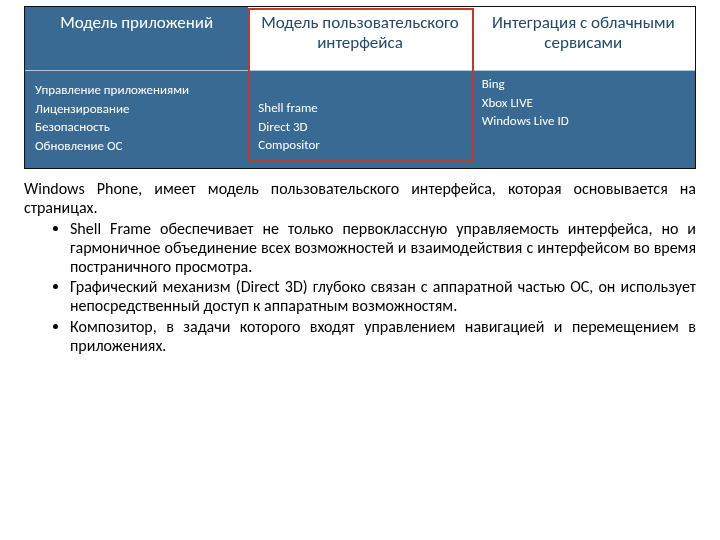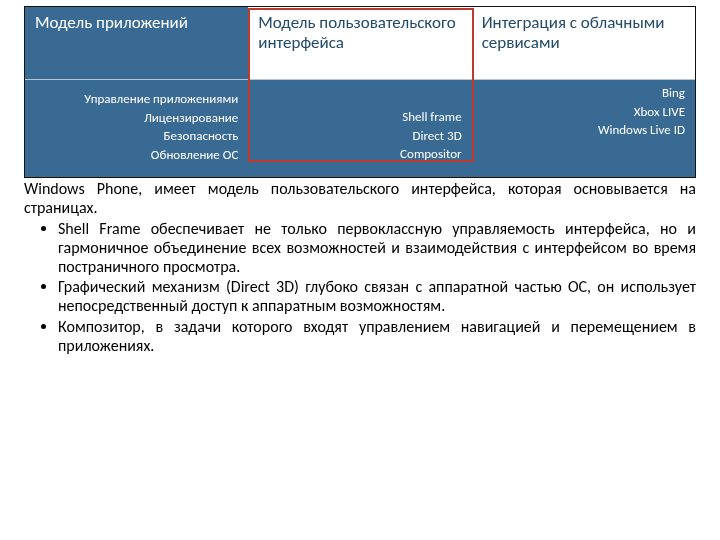--- a/index.html
+++ b/index.html
@@ -38,32 +38,32 @@
     line-height: 1.2;
   }
   .col1 { width: 224px; }
   .col2 { width: 224px; }
   .col3 { width: 224px; }
   .hdr .cell {
     background: #fff;
     color: #214a6b;
     font-size: 17px;
     line-height: 1.2;
-    padding: 6px 10px 25px 10px;
+    padding: 6px 10px 16px 10px;
     border-bottom: 1px solid #b8c4cf;
+    text-align: center;
   }
   .hdr .col1 {
     background: #396a93;
     color: #fff;
   }
   .body .cell {
     font-size: 13px;
     line-height: 1.45;
-    padding: 10px 10px 12px 10px;
-    text-align: right;
+    padding: 10px 22px 12px 10px;
   }
   .body .col1 { padding-top: 10px; }
   .body .col2 { padding-top: 28px; }
   .body .col3 { padding-top: 4px; }
   .hl {
     position: absolute;
     border: 2px solid #c0392b;
     box-sizing: border-box;
     pointer-events: none;
   }
@@ -81,21 +81,21 @@
     margin: 0 0 2px 0;
     text-align: justify;
   }
   .text ul {
     margin: 0;
     padding: 0 0 0 30px;
     list-style: disc;
   }
   .text li {
     text-align: justify;
-    margin: 0 0 2px 4px;
+    margin: 0 0 2px 16px;
   }
 </style>
 </head>
 <body>
 
 <div class="slide">
 
   <div class="table-wrap">
     <div class="row hdr">
       <div class="cell col1">Модель приложений</div>

